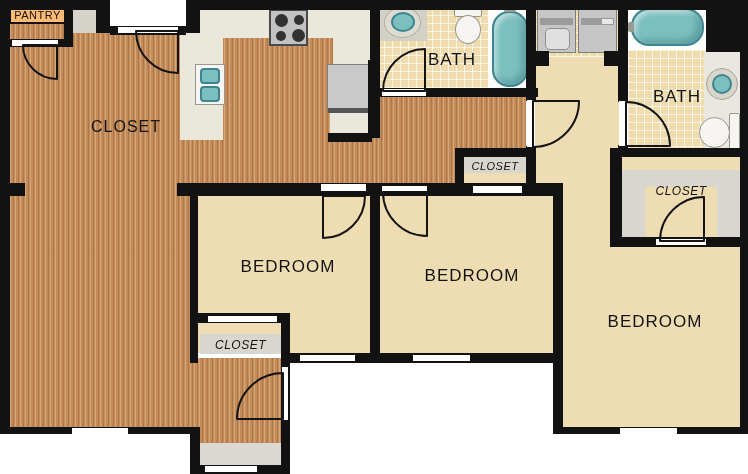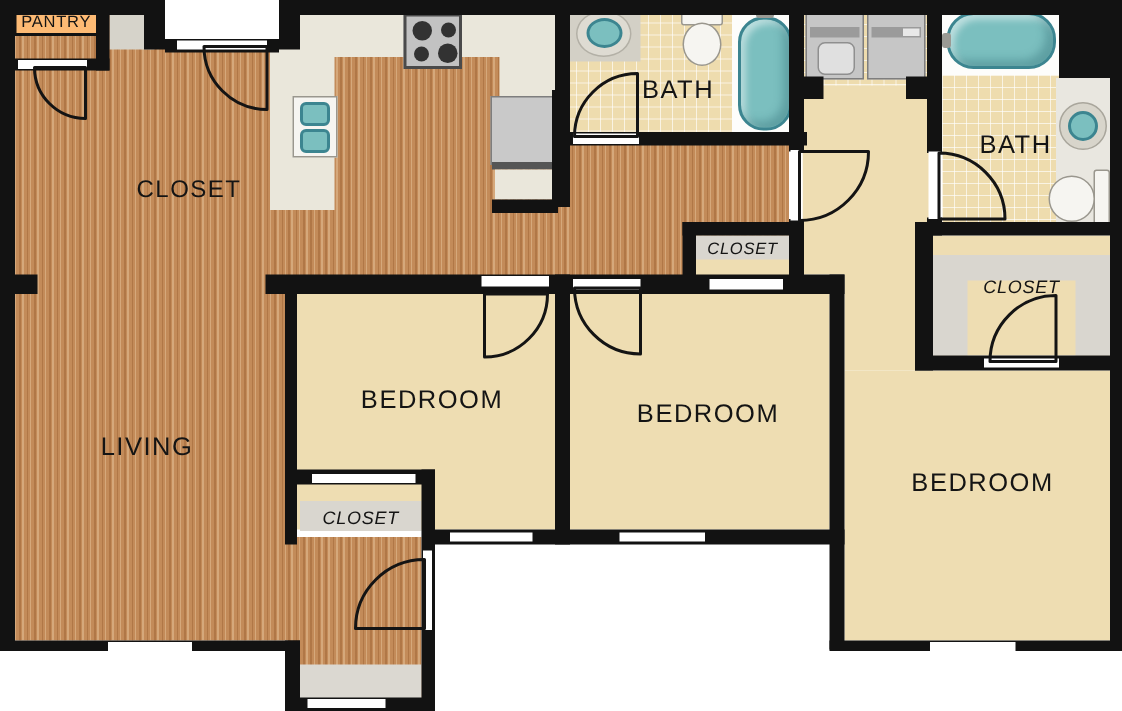--- a/index.html
+++ b/index.html
@@ -111,21 +111,20 @@
   <div class="abs" style="left:628px;top:22px;width:6px;height:10px;background:#9a9a94;border-radius:2px;"></div>
   <div class="abs" style="left:706px;top:68px;width:32px;height:32px;border-radius:50%;background:#d8d5cb;border:1px solid #a9a69c;box-sizing:border-box;"></div>
   <div class="abs teal" style="left:712px;top:74px;width:20px;height:20px;border-radius:50%;"></div>
   <div class="abs fixwhite" style="left:729px;top:113px;width:11px;height:37px;border-radius:2px;"></div>
   <div class="abs fixwhite" style="left:699px;top:117px;width:31px;height:31px;border-radius:50%;"></div>
 
   <div class="pantrybox" style="left:9px;top:6px;width:53px;height:14px;">
     <span>PANTRY</span>
   </div>
   <div class="lbl" style="left:56px;top:117px;width:140px;font-size:16px;">CLOSET</div>
-  <div class="lbl" style="left:38px;top:288px;width:120px;">LIVING</div>
   <div class="lbl" style="left:408px;top:50px;width:88px;">BATH</div>
   <div class="lbl" style="left:633px;top:87px;width:88px;">BATH</div>
   <div class="lbl" style="left:213px;top:257px;width:150px;">BEDROOM</div>
   <div class="lbl" style="left:397px;top:266px;width:150px;">BEDROOM</div>
   <div class="lbl" style="left:580px;top:312px;width:150px;">BEDROOM</div>
   <div class="lbl lbl-sm" style="left:198px;top:338px;width:85px;">CLOSET</div>
   <div class="lbl lbl-sm" style="left:461px;top:159px;width:68px;font-size:11px;">CLOSET</div>
   <div class="lbl lbl-sm" style="left:639px;top:184px;width:84px;">CLOSET</div>
 
   <div id="walls-layer">

